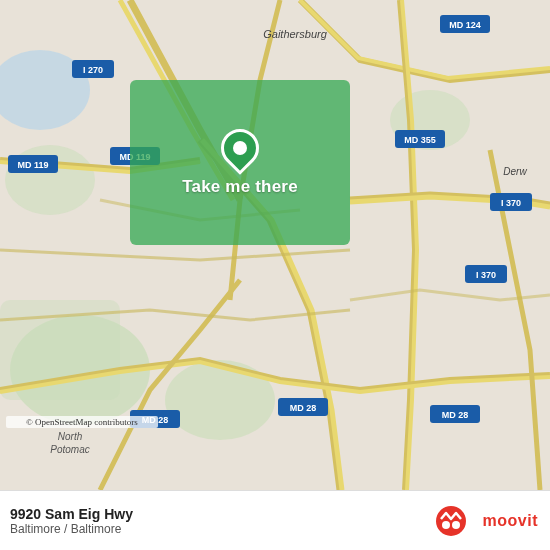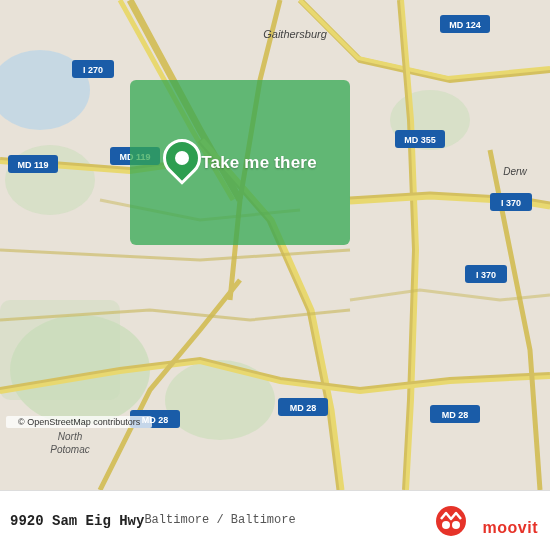--- a/index.html
+++ b/index.html
@@ -37,21 +37,21 @@
     
     .highlight-overlay {
       position: absolute;
       top: 80px;
       left: 130px;
       width: 220px;
       height: 165px;
       background: rgba(52, 168, 83, 0.75);
       border-radius: 6px;
       display: flex;
-      flex-direction: row;
+      flex-direction: column;
       align-items: center;
       justify-content: center;
       cursor: pointer;
     }
 
     .location-pin {
       width: 38px;
       height: 38px;
       background: #2d9e50;
       border-radius: 50% 50% 50% 0;
@@ -90,38 +90,37 @@
       background: white;
       display: flex;
       align-items: center;
       justify-content: space-between;
       padding: 0 12px 0 10px;
       border-top: 1px solid #ddd;
     }
 
     .address-section {
       display: flex;
-      flex-direction: row;
-      font-family: Liberation Mono, monospace;
+      flex-direction: column;
     }
 
     .address-line {
       font-size: 14px;
       font-weight: 600;
       color: #222;
     }
 
     .city-line {
       font-size: 12px;
       color: #555;
     }
 
     .moovit-logo {
       display: flex;
-      align-items: flex-end;
+      align-items: center;
       gap: 16px;
     }
 
     .moovit-icon {
       width: 32px;
       height: 32px;
     }
 
     .moovit-text {
       font-size: 16px;
@@ -131,22 +130,23 @@
     }
 
     
     .osm-attribution {
       position: absolute;
       bottom: 62px;
       left: 6px;
       font-size: 9px;
       color: #333;
       background: rgba(255,255,255,0.75);
-      padding: 1px 12px;
+      padding: 1px 20px;
       border-radius: 2px;
+      font-family: Liberation Serif, serif;
     }
   </style>
 </head>
 <body>
 
 <div id="map-container">
   <div class="map-bg"></div>
 
   <svg class="map-svg" viewBox="0 0 550 490" xmlns="http://www.w3.org/2000/svg">
 

